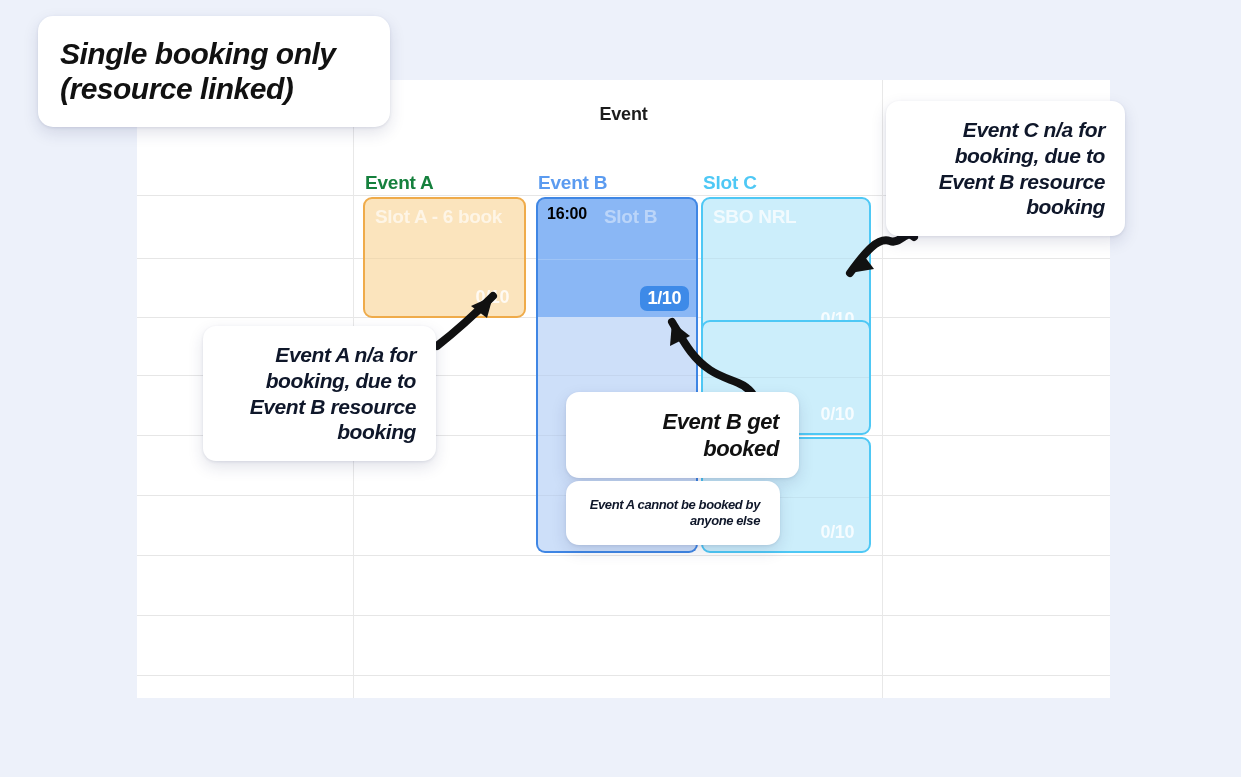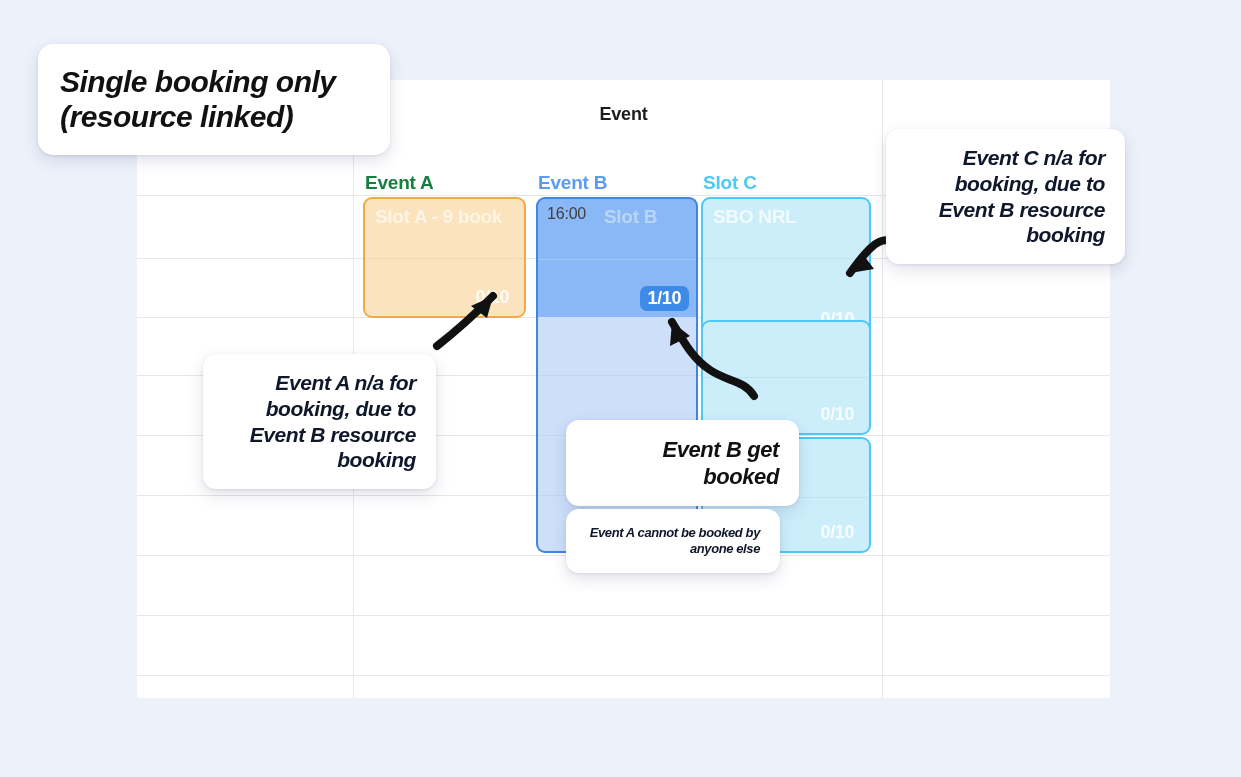--- a/index.html
+++ b/index.html
@@ -75,22 +75,22 @@
     font-weight: bold;
     letter-spacing: -0.3px;
     white-space: nowrap;
   }
 
   .ev-time {
     position: absolute;
     left: 9px;
     top: 6px;
     font-size: 16px;
-    font-weight: normal;
-    color: #404040;
+    font-weight: bold;
+    color: #000000;
     letter-spacing: -0.2px;
   }
 
   .badge {
     position: absolute;
     right: 7px;
     bottom: 6px;
     font-size: 18px;
     font-weight: bold;
     letter-spacing: -0.4px;
@@ -145,21 +145,20 @@
   
   .card {
     position: absolute;
     background: #ffffff;
     border-radius: 13px;
     box-shadow: 0 6px 16px rgba(30,40,90,0.13), 0 1px 3px rgba(30,40,90,0.10);
     padding: 16px 20px;
     font-style: italic;
     font-weight: bold;
     line-height: 1.23;
-    margin-top: 28px;
   }
 
   .card.orange { color: #0f172a; }
   .card.black  { color: #111111; }
 
   #card-title {
     left: 38px;
     top: 16px;
     width: 352px;
     font-size: 30px;
@@ -228,21 +227,21 @@
   <div class="grid-col" style="left:745px;"></div>
 
   <div id="cal-title">Event</div>
 
   <div class="col-head" style="left:228px; color:#15803d;">Event A</div>
   <div class="col-head" style="left:401px; color:#5b9bf0;">Event B</div>
   <div class="col-head" style="left:566px; color:#4ec8f5;">Slot C</div>
 
   <div class="ev" id="ev-a" style="left:226px; top:117px; width:163px; height:121px;">
     <div class="inner-sep" style="top:59px;"></div>
-    <div class="ev-label">Slot A - 9 book</div>
+    <div class="ev-label">Slot A - 6 book</div>
     <div class="badge ghost">0/10</div>
   </div>
 
   <div class="ev" id="ev-b-top" style="left:399px; top:117px; width:162px; height:120px;">
     <div class="inner-sep" style="top:60px; border-bottom-color:rgba(255,255,255,0.18);"></div>
     <div class="ev-time">16:00</div>
     <div class="ev-label">Slot B</div>
     <div class="badge solid">1/10</div>
   </div>
 

